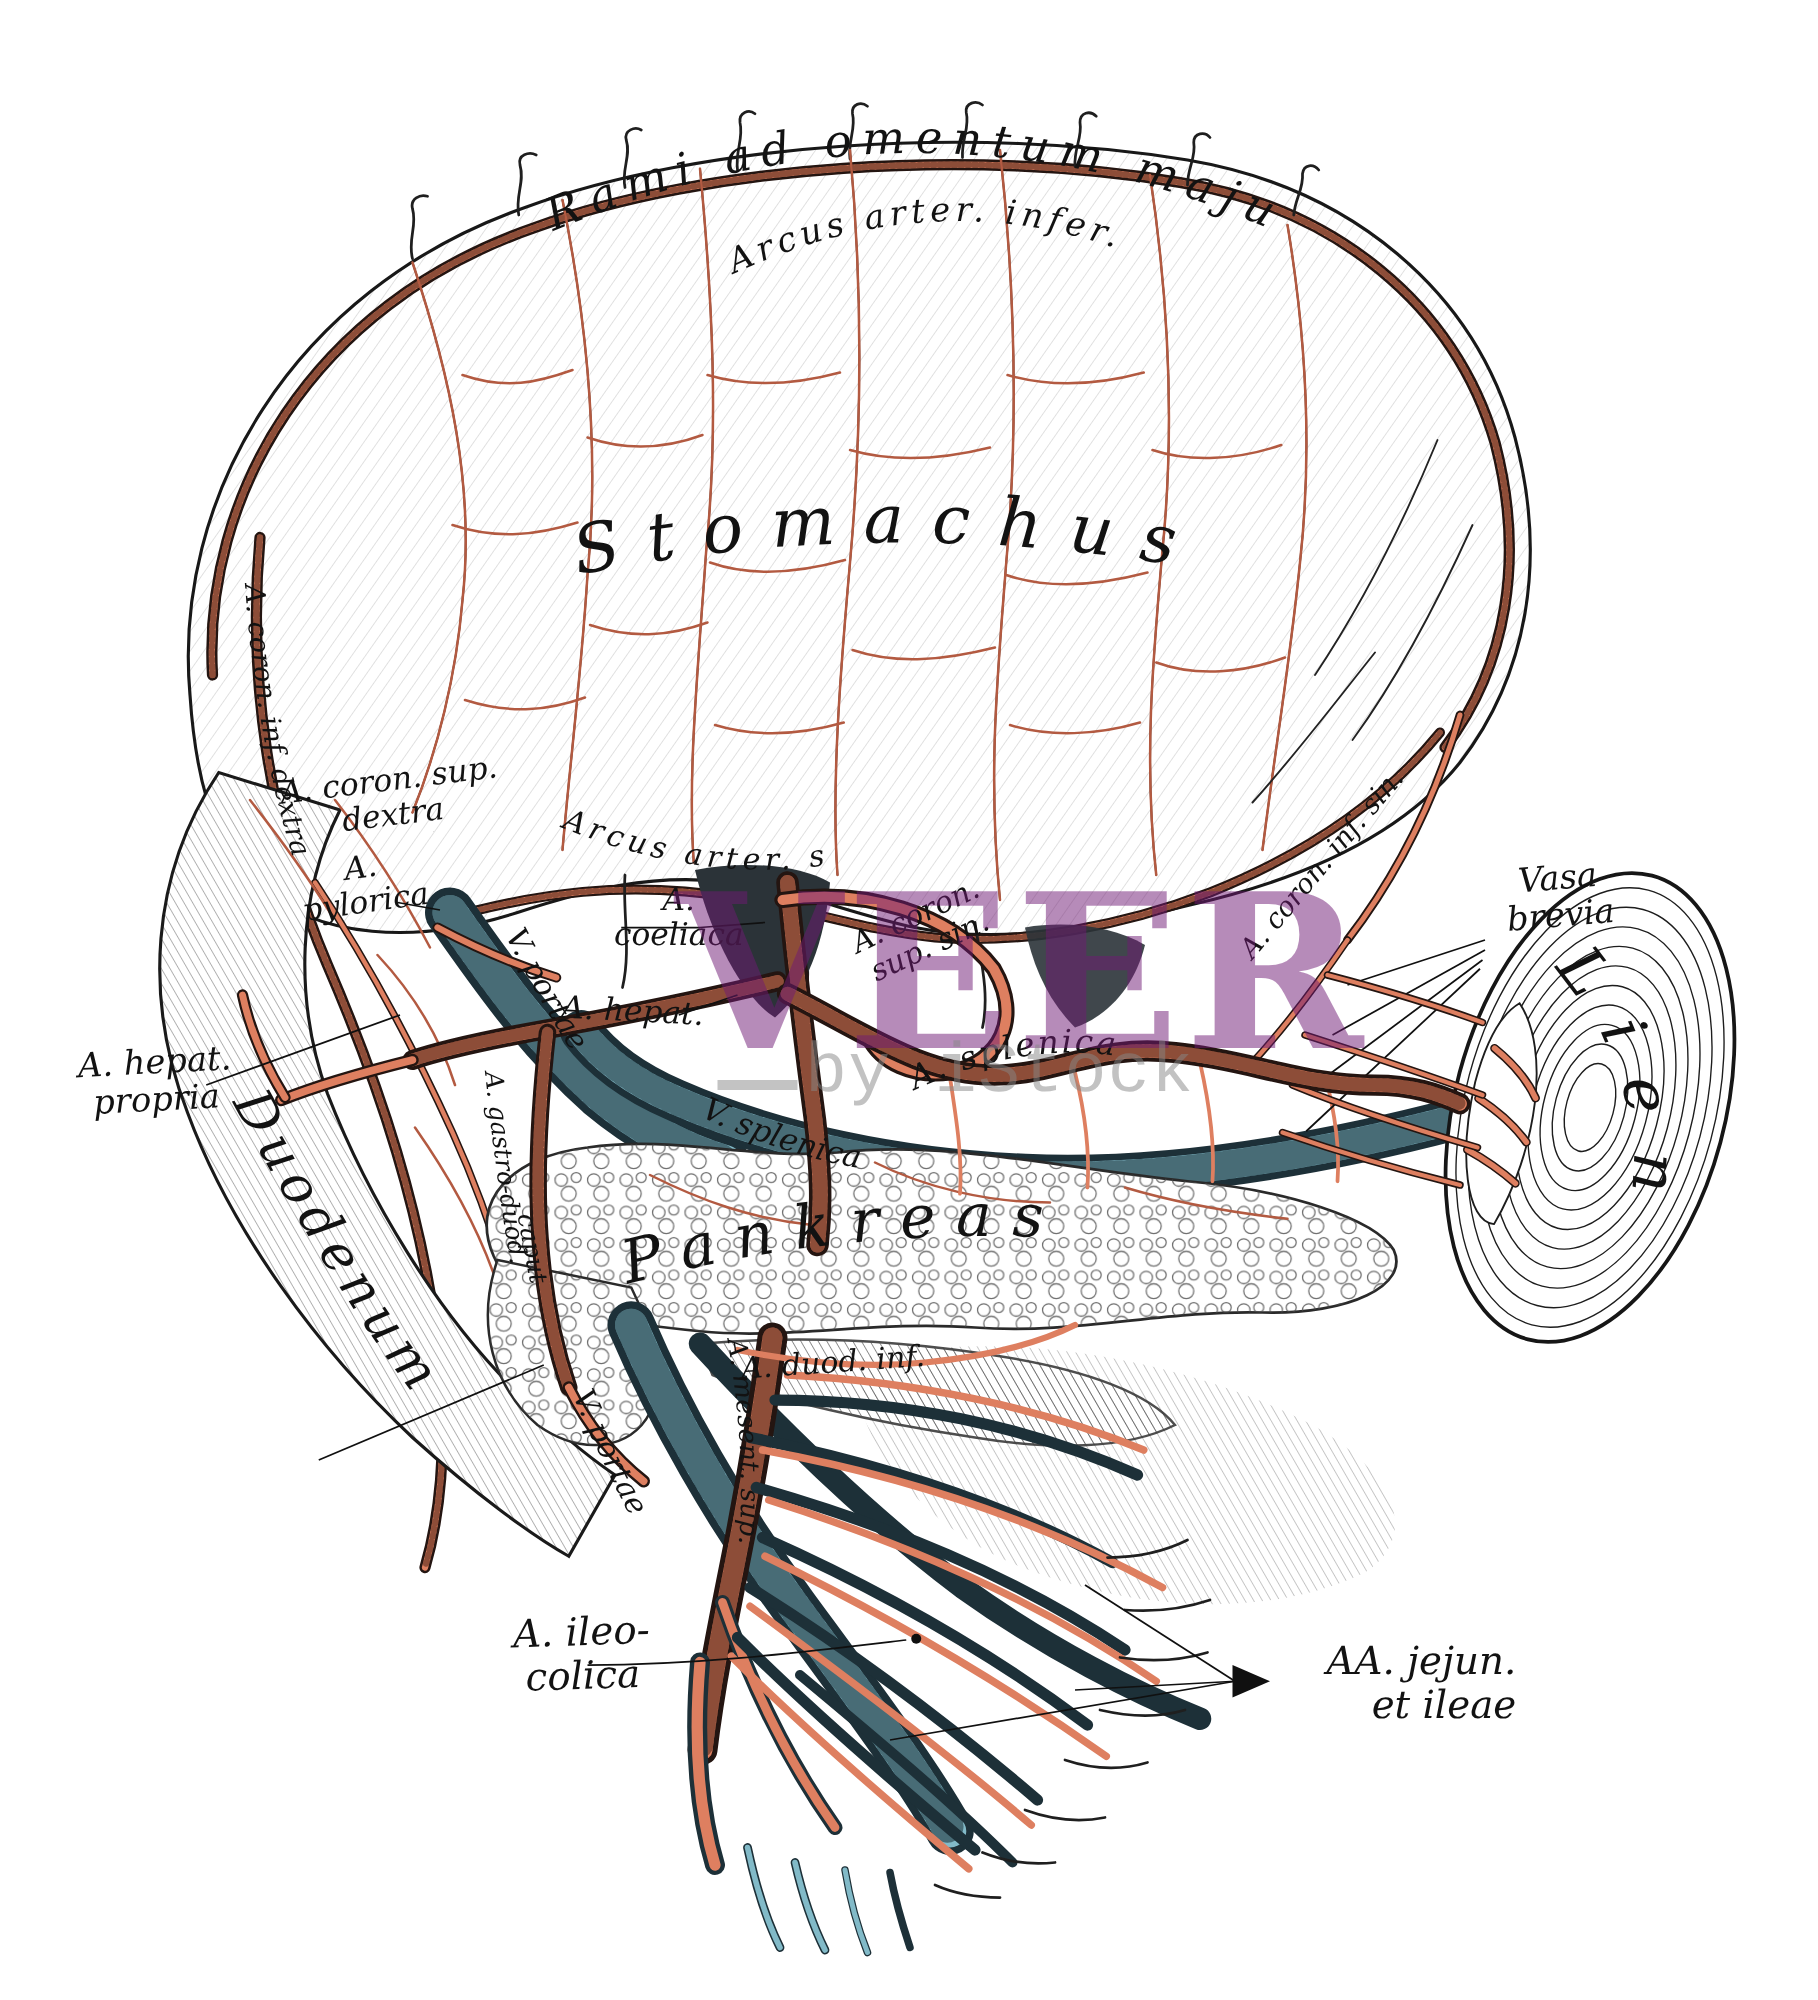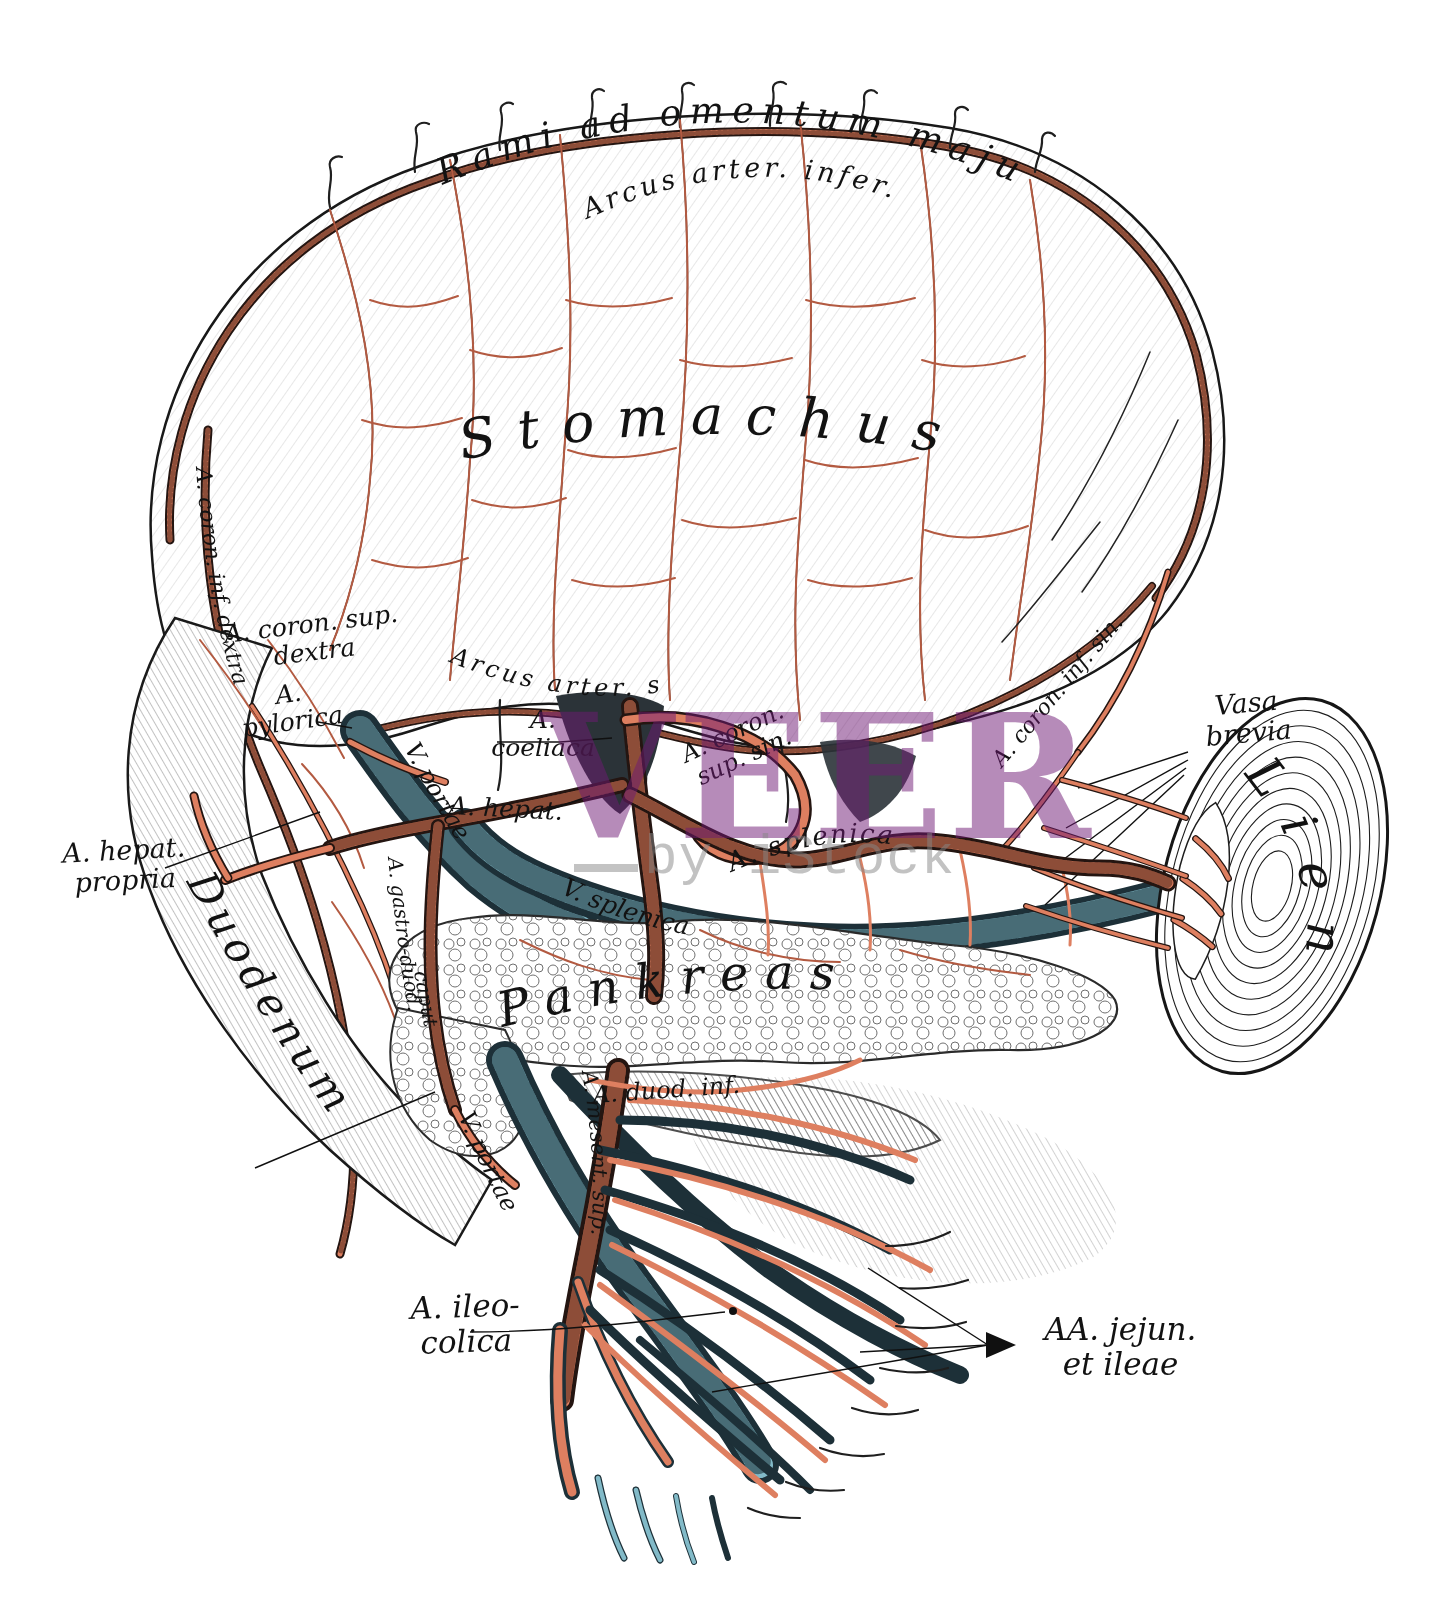--- a/index.html
+++ b/index.html
@@ -356,20 +356,20 @@
 <div class="lbl" style="left:450px;top:792px;font-size:25px;transform:rotate(3deg)">A. hepat.</div>
 <div class="lbl" style="left:668px;top:748px;width:130px;font-size:24px;transform:rotate(-25deg)">A. coron.
 sup. sin.</div>
 <div class="lbl" style="left:1180px;top:694px;width:130px;font-size:27px;transform:rotate(-5deg)">Vasa
 brevia</div>
 <div class="lbl" style="left:38px;top:840px;width:170px;font-size:27px;transform:rotate(-3deg)">A. hepat.
 propria</div>
 <div class="lbl" style="left:592px;top:1082px;font-size:24px;transform:rotate(-4deg)">A. duod. inf.</div>
 <div class="lbl" style="left:382px;top:1292px;width:165px;font-size:31px;transform:rotate(-2deg)">A. ileo-
 colica</div>
-<div class="lbl" style="left:1028px;top:1312px;width:185px;font-size:31px;text-align:center">AA. jejun.
+<div class="lbl" style="left:1028px;top:1312px;width:185px;font-size:31px;text-align:right">AA. jejun.
 et ileae</div>
 
 <div class="wm wm-brand">VEER</div>
 <div class="wm wm-by">by iStock</div>
 <div class="wm wm-dash"></div>
 
 </div>
 
 </body></html>

